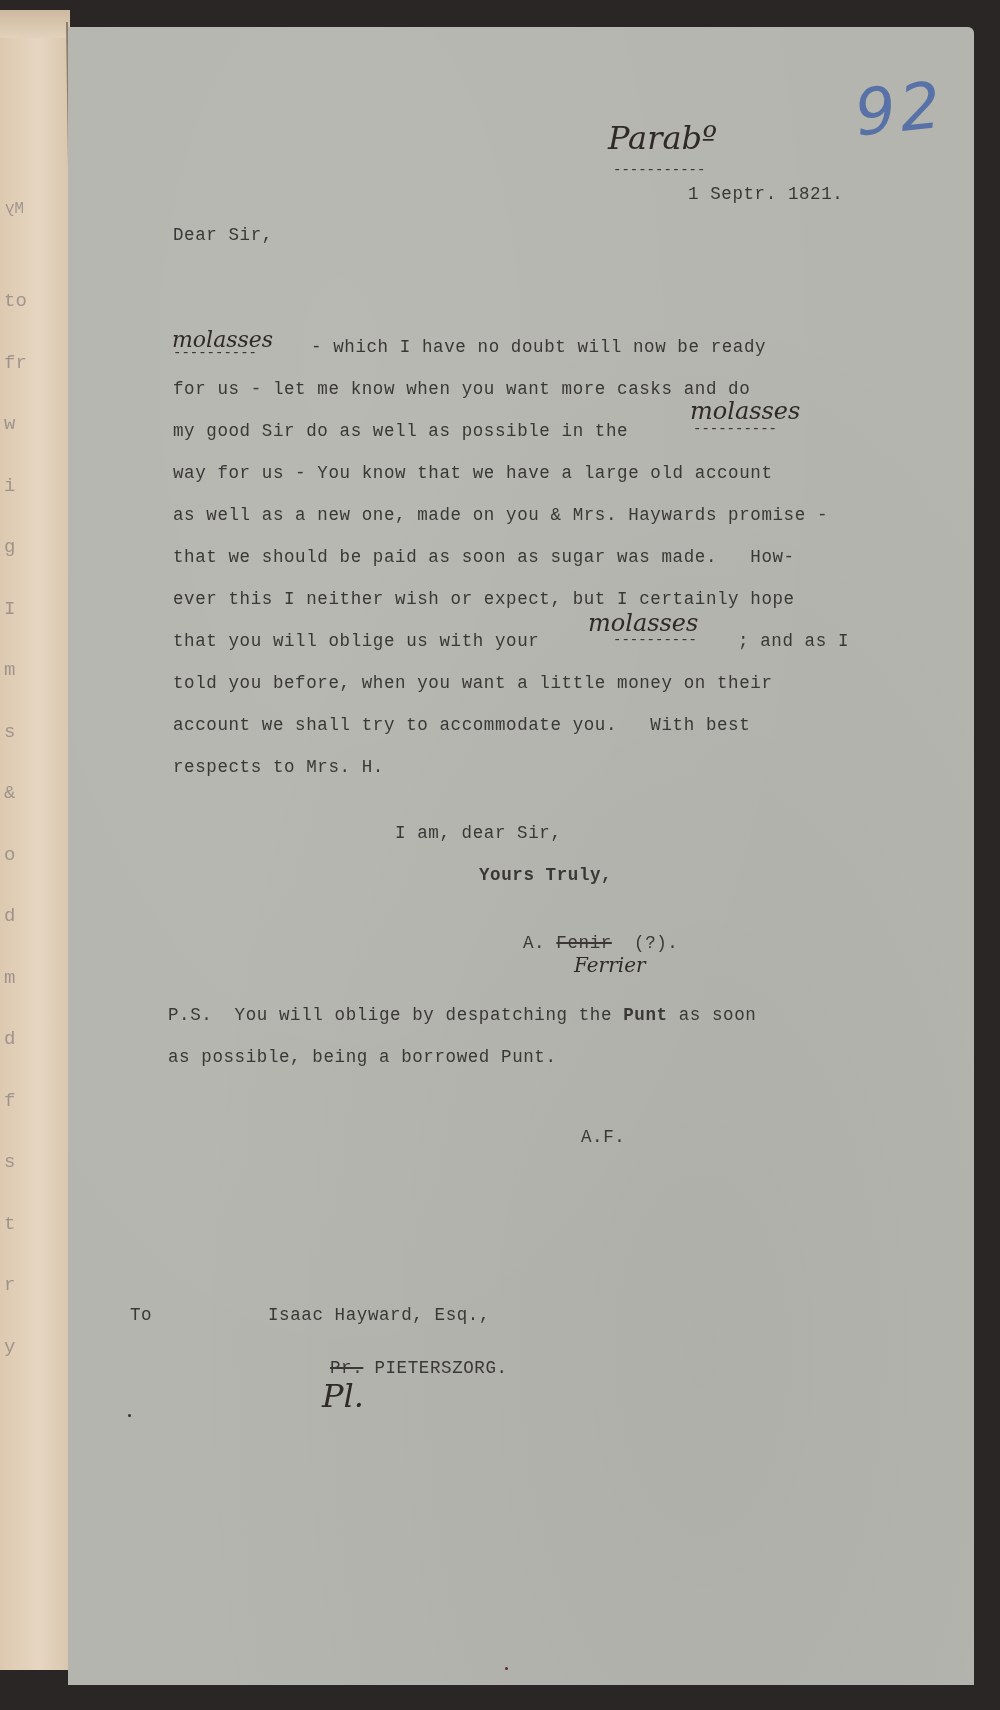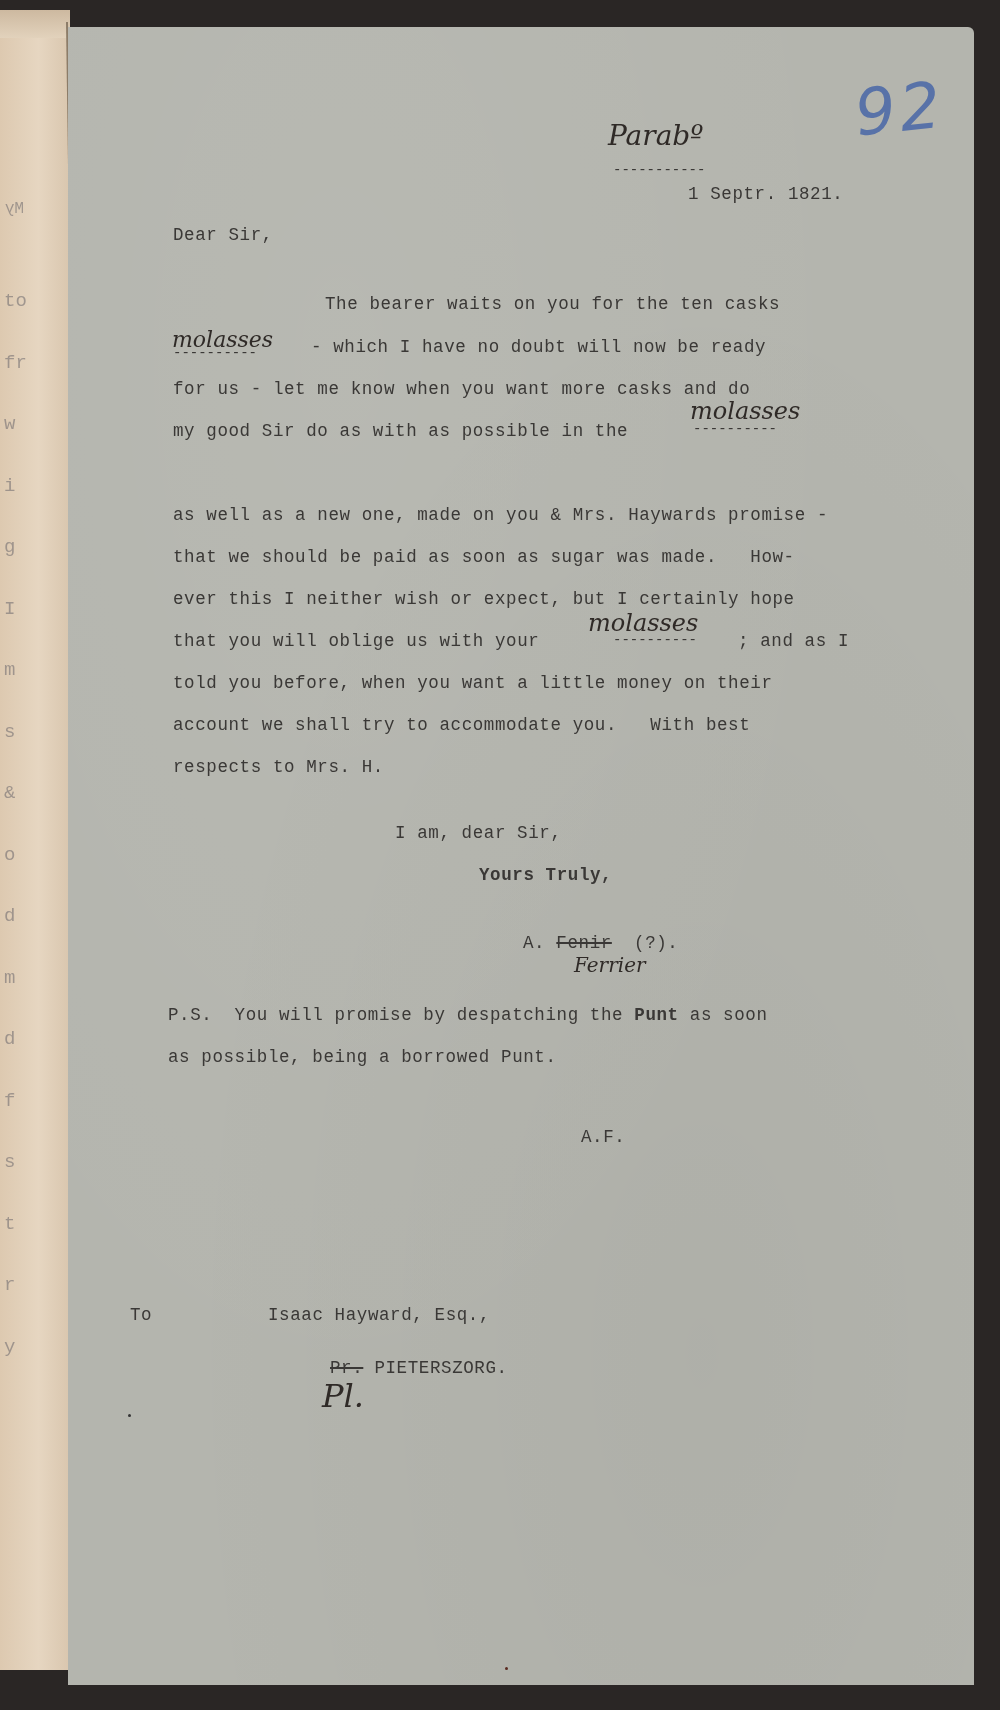--- a/index.html
+++ b/index.html
@@ -86,58 +86,58 @@
     <div>t</div>
     <div>r</div>
     <div>y</div>
   </div>
 </div>
 <div class="gutter-line"></div>
 
 <div class="main-page">
   <div class="page-number">92</div>
 
-  <div class="hand" style="left:540px; top:92px; font-size:28px;">Parabº</div>
+  <div class="hand" style="left:540px; top:92px; font-size:32px;">Parabº</div>
   <div class="dash" style="left:545px; top:135px;">-----------</div>
   <div class="typed" style="left:620px; top:157px;">1 Septr. 1821.</div>
 
   <div class="typed" style="left:105px; top:198px;">Dear Sir,</div>
 
-  <div class="typed" style="left:257px; top:267px;">The bearer waits on you for the ten casks</div>
 
   <div class="hand" style="left:104px; top:300px; font-size:22px;">molasses</div>
   <div class="dash" style="left:105px; top:318px;">----------</div>
   <div class="typed" style="left:105px; top:352px;">for us - let me know when you want more casks and do</div>
 
   <div class="typed" style="left:243px; top:310px;">- which I have no doubt will now be ready</div>
 
-  <div class="typed" style="left:105px; top:394px;">my good Sir do as with as possible in the</div>
+  <div class="typed" style="left:105px; top:394px;">my good Sir do as well as possible in the</div>
   <div class="dash" style="left:625px; top:394px;">----------</div>
   <div class="hand" style="left:622px; top:370px; font-size:24px;">molasses</div>
 
+  <div class="typed" style="left:105px; top:436px;">way for us - You know that we have a large old account</div>
   <div class="typed" style="left:105px; top:478px;">as well as a new one, made on you &amp; Mrs. Haywards promise -</div>
   <div class="typed" style="left:105px; top:520px;">that we should be paid as soon as sugar was made.   How-</div>
   <div class="typed" style="left:105px; top:562px;">ever this I neither wish or expect, but I certainly hope</div>
 
   <div class="typed" style="left:105px; top:604px;">that you will oblige us with your</div>
   <div class="hand" style="left:520px; top:582px; font-size:24px;">molasses</div>
   <div class="dash" style="left:545px; top:605px;">----------</div>
   <div class="typed" style="left:670px; top:604px;">; and as I</div>
 
   <div class="typed" style="left:105px; top:646px;">told you before, when you want a little money on their</div>
   <div class="typed" style="left:105px; top:688px;">account we shall try to accommodate you.   With best</div>
   <div class="typed" style="left:105px; top:730px;">respects to Mrs. H.</div>
 
   <div class="typed" style="left:327px; top:796px;">I am, dear Sir,</div>
   <div class="typed" style="left:411px; top:838px;font-weight:bold;">Yours Truly,</div>
 
   <div class="typed" style="left:455px; top:906px;"><span>A.</span> <span class="strike">Fenir</span>  <span>(?).</span></div>
   <div class="hand" style="left:506px; top:926px; font-size:20px;">Ferrier</div>
 
-  <div class="typed" style="left:100px; top:978px;"><span>P.S.  You will promise by despatching the </span><span class="bold">Punt</span><span> as soon</span></div>
+  <div class="typed" style="left:100px; top:978px;"><span>P.S.  You will oblige by despatching the </span><span class="bold">Punt</span><span> as soon</span></div>
   <div class="typed" style="left:100px; top:1020px;">as possible, being a borrowed Punt.</div>
   <div class="typed" style="left:513px; top:1100px;">A.F.</div>
 
   <div class="typed" style="left:62px; top:1278px;">To</div>
   <div class="typed" style="left:200px; top:1278px;">Isaac Hayward, Esq.,</div>
   <div class="typed" style="left:262px; top:1320px;margin-top:11px;"><span class="strike">Pr.</span><span> PIETERSZORG.</span></div>
   <div class="hand" style="left:254px; top:1350px; font-size:32px;">Pl.</div>
 
   <div class="dot" style="left:60px; top:1387px;"></div>
   <div class="dot" style="left:437px; top:1640px; background:#5a2a20;"></div>

